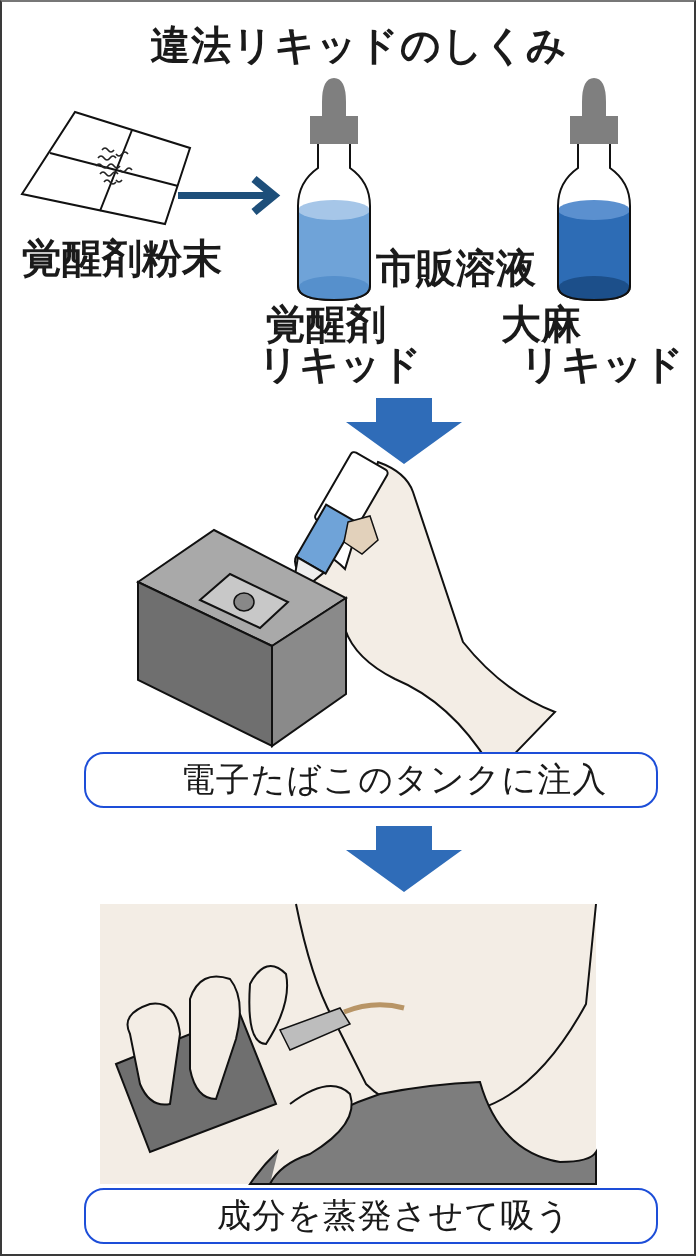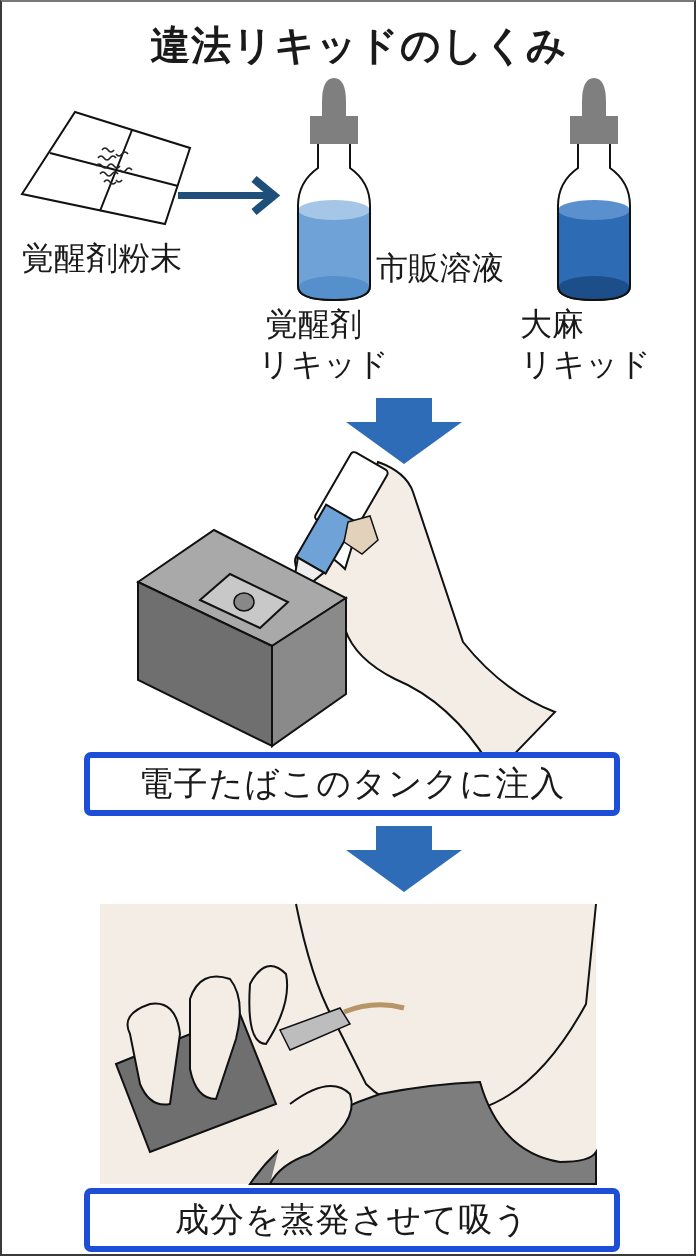--- a/index.html
+++ b/index.html
@@ -2,23 +2,23 @@
 <html><head>
 <meta charset="utf-8">
 <style>
   html, body { margin:0; padding:0; background:#fff; }
   body { width:696px; height:1256px; position:relative; overflow:hidden;
          font-family:"DejaVu Sans","Liberation Sans",sans-serif; color:#1a1a1a; }
   .frame { position:absolute; left:0; top:0; width:692px; height:1252px;
            border:2px solid #3a3a3a; border-top:2px solid #777; }
   .abs { position:absolute; }
   .title { left:0; width:696px; top:18px; text-align:center; font-size:40px; font-weight:bold; letter-spacing:1px;margin-left:11px; }
-  .label { font-weight:normal; font-size:32px; line-height:40px; white-space:nowrap; }
-  .caption { left:84px; width:524px; height:52px; border:6px solid #1d4ed8; border-radius:7px; background:#fff;
-             display:flex; align-items:center; justify-content:center; font-size:34px; letter-spacing:1px; }
+  .label { font-weight:bold; font-size:40px; line-height:40px; white-space:nowrap; }
+  .caption { left:84px; width:524px; height:52px; border:2px solid #1d4ed8; border-radius:20px; background:#fff;
+             display:flex; align-items:center; justify-content:center; font-size:34px; letter-spacing:1px;padding-left:46px; }
   svg { position:absolute; overflow:visible; }
 </style>
 </head>
 <body>
 
 <div class="frame"></div>
 
 <div class="abs title">違法リキッドのしくみ</div>
 
 <svg style="left:20px;top:108px" width="170" height="130" viewBox="0 0 170 130">
@@ -56,21 +56,21 @@
 <div class="abs label" style="left:258px;top:344px">リキッド</div>
 
 <svg style="left:556px;top:76px" width="76" height="226" viewBox="0 0 76 226">
   <path d="M26,26 q0,-24 12,-24 q12,0 12,24 v14 h12 v28 h-48 v-28 h12 z" fill="#7f7f7f"></path>
   <path d="M22,68 v24 q-20,14 -20,38 v80 q0,14 36,14 q36,0 36,-14 v-80 q0,-24 -20,-38 v-24" fill="#fff" stroke="#111" stroke-width="2"></path>
   <path d="M2,134 q36,-14 72,0 v76 q0,14 -36,14 q-36,0 -36,-14 z" fill="#2d6cb5"></path>
   <ellipse cx="38" cy="134" rx="36" ry="10" fill="#5b90cf"></ellipse>
   <ellipse cx="38" cy="212" rx="36" ry="12" fill="#1c4f8a"></ellipse>
   <path d="M2,130 v80 q0,14 36,14 q36,0 36,-14 v-80" fill="none" stroke="#111" stroke-width="2"></path>
 </svg>
-<div class="abs label" style="left:520px;top:304px">大麻</div>
+<div class="abs label" style="left:501px;top:304px">大麻</div>
 <div class="abs label" style="left:520px;top:344px">リキッド</div>
 
 <svg style="left:344px;top:398px" width="120" height="68" viewBox="0 0 120 68">
   <polygon points="32,0 88,0 88,24 118,24 60,66 2,24 32,24" fill="#2f6cb8"></polygon>
 </svg>
 
 <svg style="left:130px;top:450px" width="420" height="310" viewBox="0 0 420 310">
 
   <path d="M248,12 q28,10 35,30 l50,150 q40,50 92,70 l-60,62 q-40,-70 -100,-95 q-40,-20 -50,-50 q-10,-30 -40,-50 q-20,-20 0,-30 q20,0 40,20 z" fill="#f3ede5" stroke="#111" stroke-width="2"></path>
 

